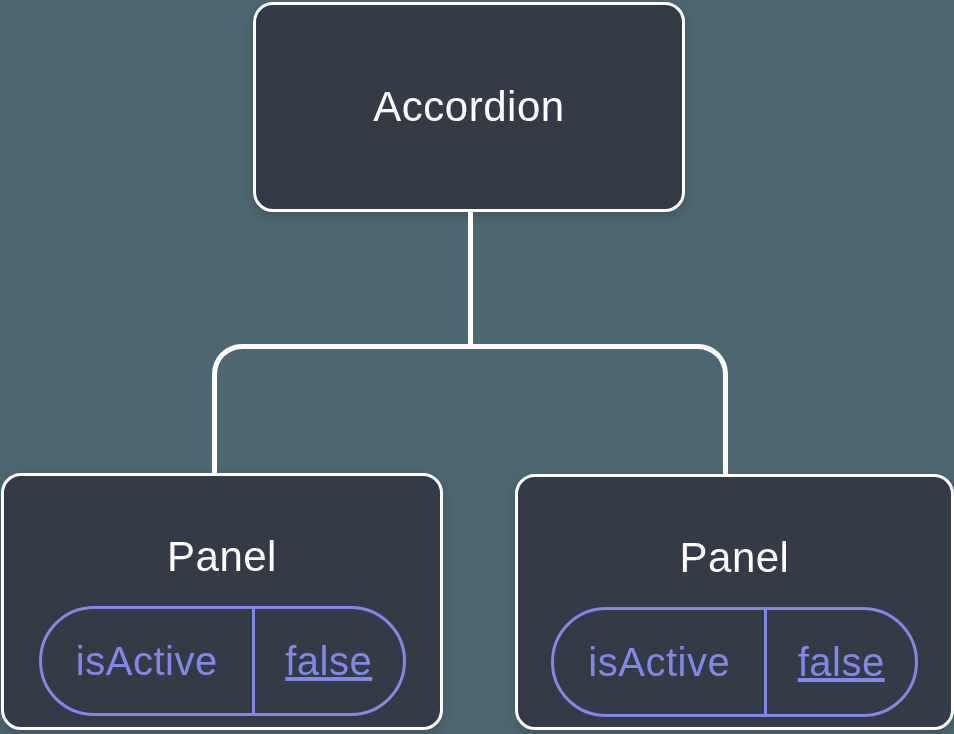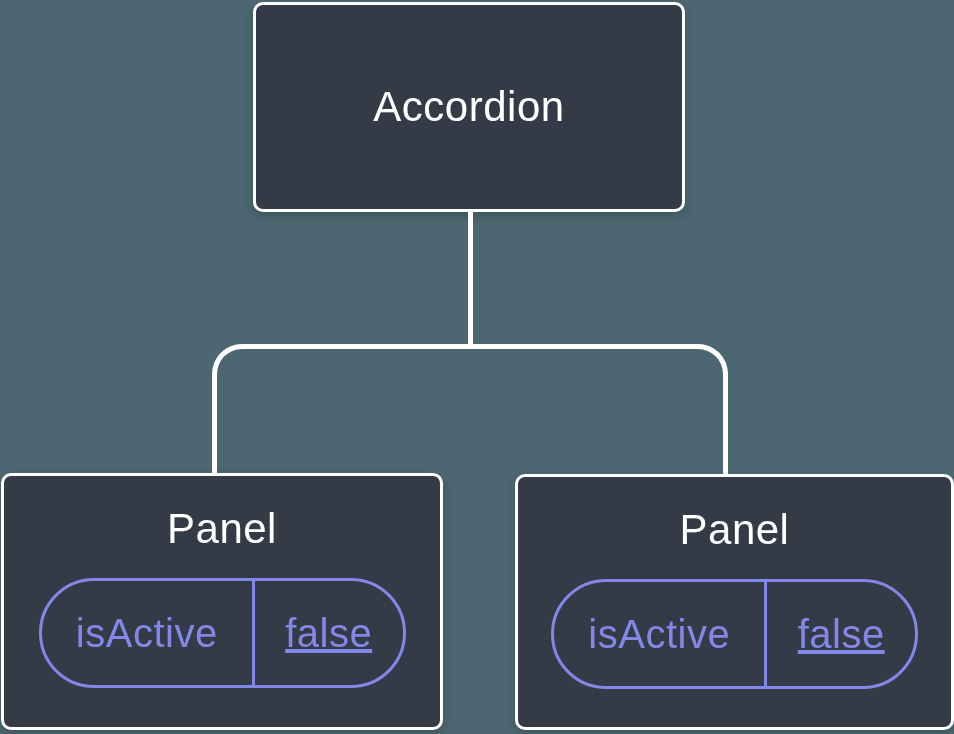--- a/index.html
+++ b/index.html
@@ -13,21 +13,21 @@
     height: 734px;
     background: var(--background, #4C6771);
     overflow: hidden;
   }
   
   .node {
     position: absolute;
     box-sizing: border-box;
     background: var(--node_fill, #343A46);
     border: 3px solid var(--line, #FFFFFF);
-    border-radius: 10px;
+    border-radius: 20px;
     box-shadow: 0 4px 10px rgba(0,0,0,0.18);
   }
   .root-node {
     left: 253px;
     top: 2px;
     width: 432px;
     height: 210px;
     display: flex;
     align-items: center;
     justify-content: center;
@@ -72,21 +72,21 @@
     width: 442px;
     height: 257px;
   }
   .panel-right {
     left: 515px;
     top: 474px;
     width: 439px;
     height: 256px;
   }
   .panel-title {
-    margin-top: 28px;
+    margin-top: 56px;
     color: #FFFFFF;
     font-size: 42px;
     font-weight: 500;
     line-height: 50px;
     letter-spacing: 0.5px;
   }
   .state-pill {
     box-sizing: border-box;
     margin-top: 24px;
     width: 367px;

